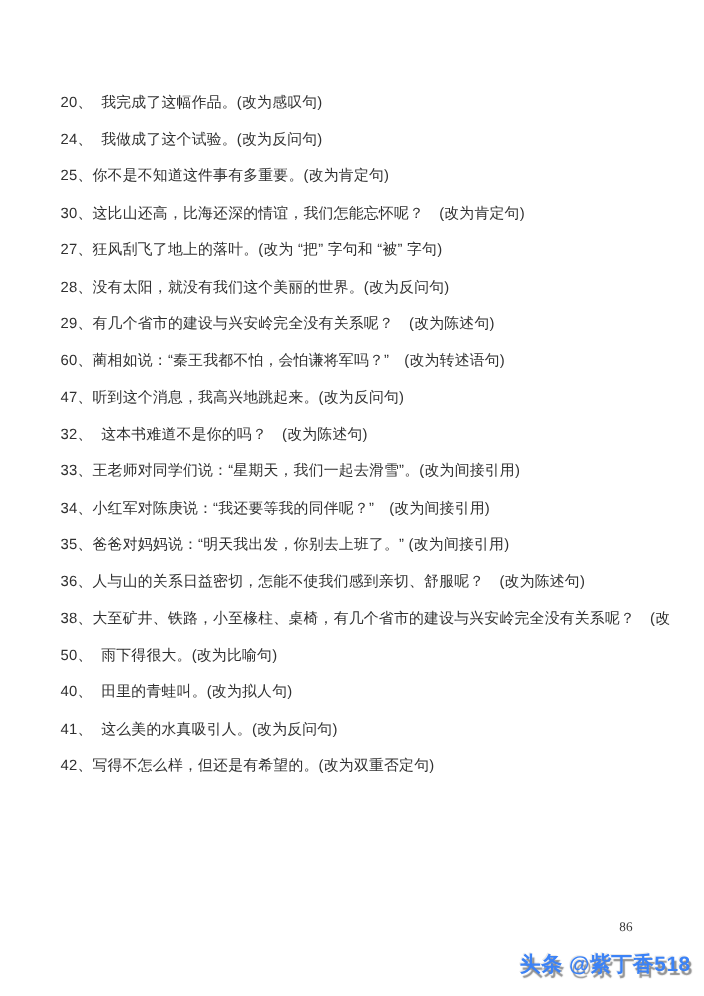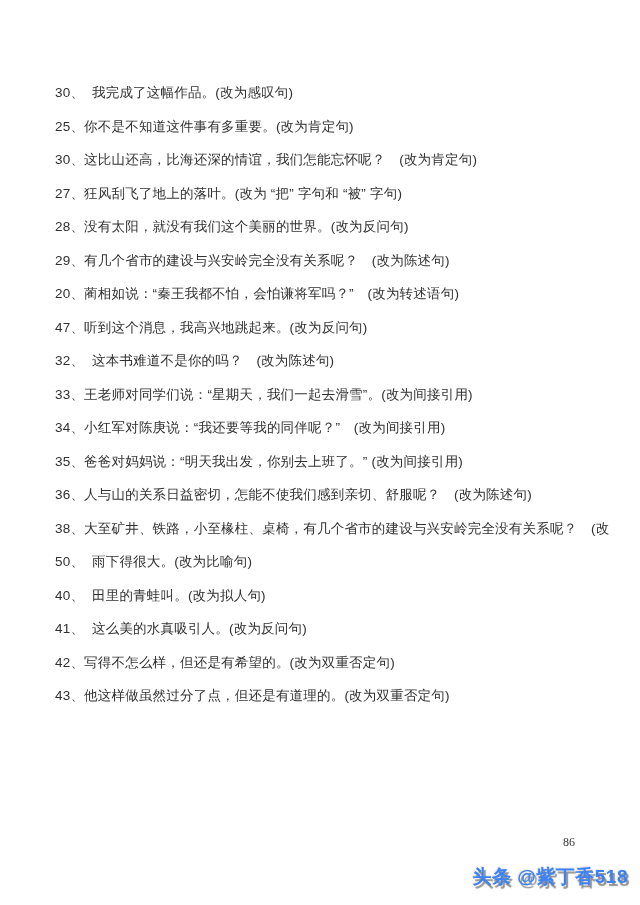--- a/index.html
+++ b/index.html
@@ -55,38 +55,38 @@
     text-shadow: 2px 3px 1px rgba(125,125,125,0.85), -1px -1px 0 rgba(210,210,210,0.5);
     white-space: pre;
   }
 </style>
 </head>
 <body>
 
 <div class="page">
 
   <div class="content">
-      <div class="line">30、  我完成了这幅作品。(改为感叹句)</div>
+      <div class="line">20、  我完成了这幅作品。(改为感叹句)</div>
+      <div class="line">24、  我做成了这个试验。(改为反问句)</div>
       <div class="line">25、你不是不知道这件事有多重要。(改为肯定句)</div>
       <div class="line">30、这比山还高，比海还深的情谊，我们怎能忘怀呢？　(改为肯定句)</div>
       <div class="line">27、狂风刮飞了地上的落叶。(改为 “把” 字句和 “被” 字句)</div>
       <div class="line">28、没有太阳，就没有我们这个美丽的世界。(改为反问句)</div>
       <div class="line">29、有几个省市的建设与兴安岭完全没有关系呢？　(改为陈述句)</div>
-      <div class="line">20、蔺相如说：“秦王我都不怕，会怕谦将军吗？”　(改为转述语句)</div>
+      <div class="line">60、蔺相如说：“秦王我都不怕，会怕谦将军吗？”　(改为转述语句)</div>
       <div class="line">47、听到这个消息，我高兴地跳起来。(改为反问句)</div>
       <div class="line">32、  这本书难道不是你的吗？　(改为陈述句)</div>
       <div class="line">33、王老师对同学们说：“星期天，我们一起去滑雪”。(改为间接引用)</div>
       <div class="line">34、小红军对陈庚说：“我还要等我的同伴呢？”　(改为间接引用)</div>
       <div class="line">35、爸爸对妈妈说：“明天我出发，你别去上班了。” (改为间接引用)</div>
       <div class="line">36、人与山的关系日益密切，怎能不使我们感到亲切、舒服呢？　(改为陈述句)</div>
       <div class="line">38、大至矿井、铁路，小至椽柱、桌椅，有几个省市的建设与兴安岭完全没有关系呢？　(改</div>
       <div class="line">50、  雨下得很大。(改为比喻句)</div>
       <div class="line">40、  田里的青蛙叫。(改为拟人句)</div>
       <div class="line">41、  这么美的水真吸引人。(改为反问句)</div>
       <div class="line">42、写得不怎么样，但还是有希望的。(改为双重否定句)</div>
-      <div class="line">43、他这样做虽然过分了点，但还是有道理的。(改为双重否定句)</div>
     </div>
 
   <div class="page-number">86</div>
 
   <div class="watermark">头条 @紫丁香518</div>
 
 </div>
 
 </body></html>

